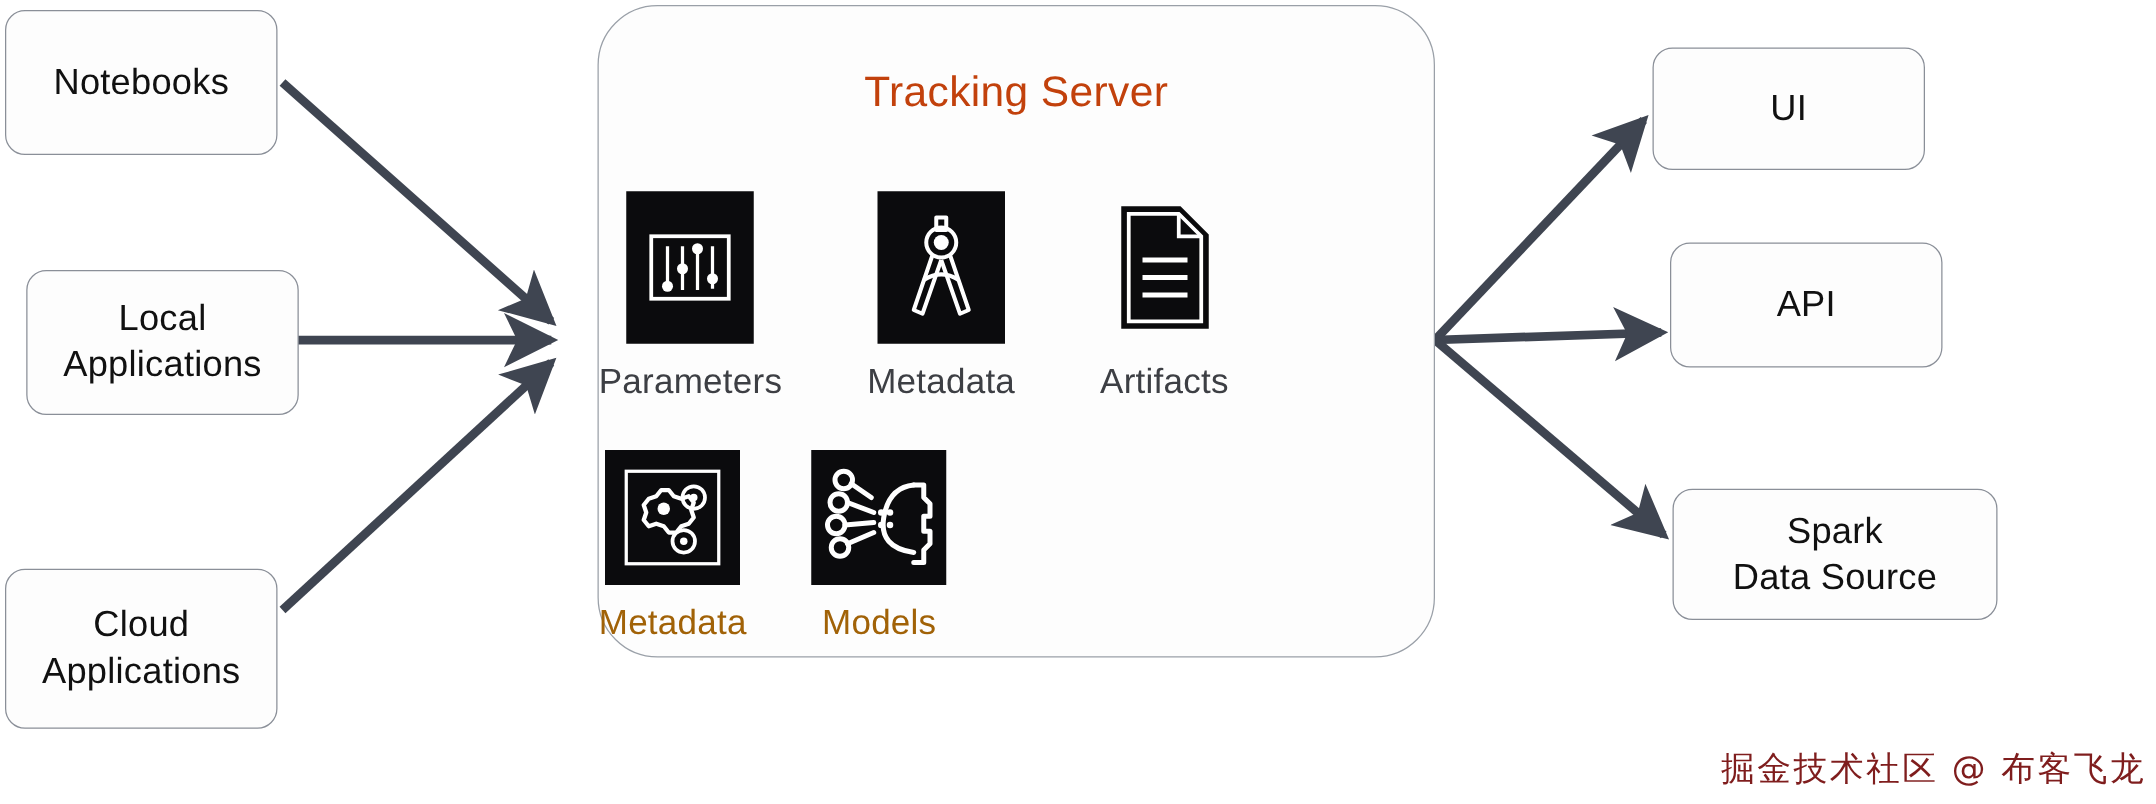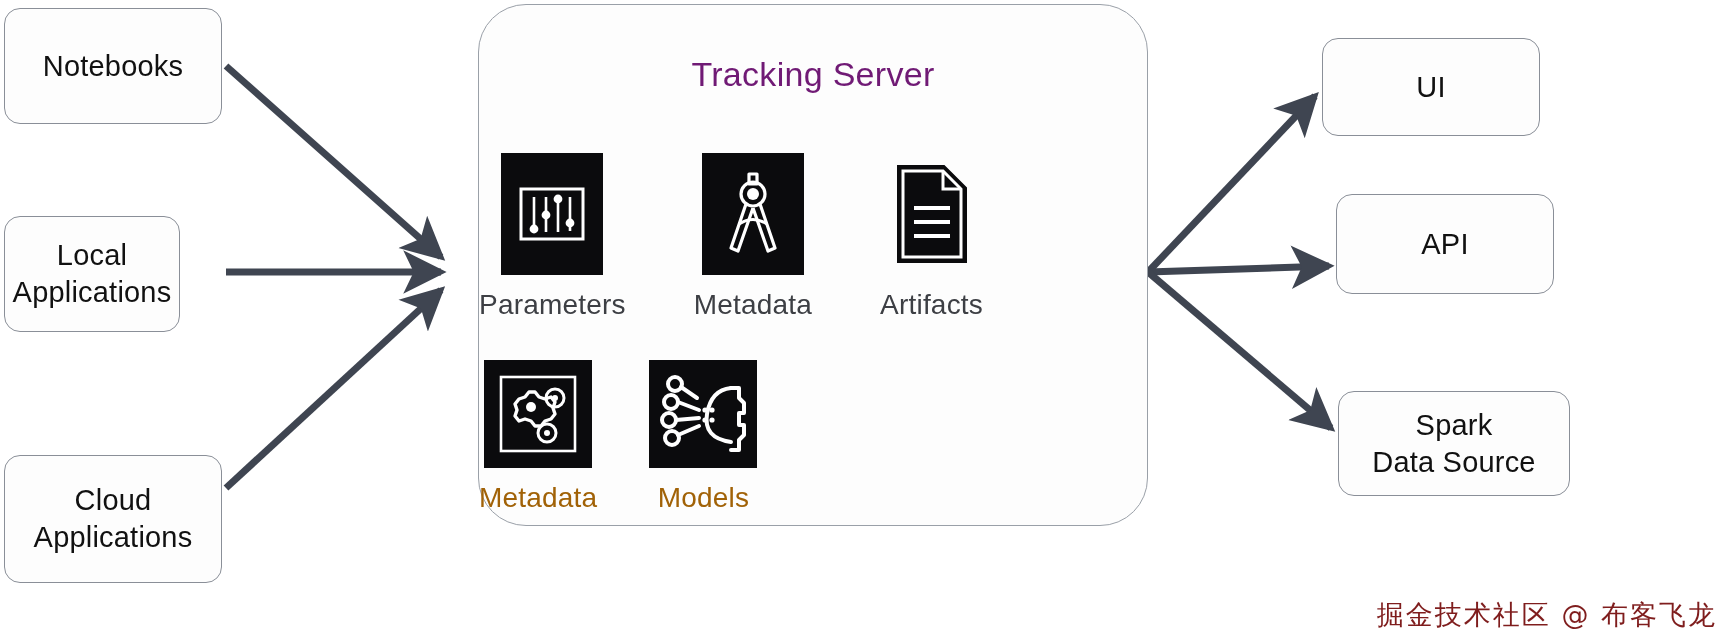--- a/index.html
+++ b/index.html
@@ -29,47 +29,47 @@
     justify-content: center;
     text-align: center;
     color: #111111;
     font-size: 29px;
     line-height: 1.26;
     letter-spacing: 0.2px;
     white-space: pre-line;
   }
   
   #box-notebooks      { left: 4px;  top: 8px;   width: 218px; height: 116px; }
-  #box-local-apps     { left: 4px;  top: 216px; width: 176px; height: 116px; justify-content: center; }
+  #box-local-apps     { left: 21px;  top: 216px; width: 218px; height: 116px; justify-content: center; }
   #box-cloud-apps     { left: 4px;  top: 455px; width: 218px; height: 128px; }
   
   #box-ui             { left: 1322px; top: 38px;  width: 218px; height: 98px; }
   #box-api            { left: 1336px; top: 194px; width: 218px; height: 100px; }
-  #box-spark          { left: 1338px; top: 391px; width: 232px; height: 105px; }
+  #box-spark          { left: 1338px; top: 391px; width: 260px; height: 105px; }
 
   
   #tracking-server {
     position: absolute;
     left: 478px;
     top: 4px;
     width: 670px;
     height: 522px;
     box-sizing: border-box;
     background: #fdfdfd;
     border: 1.8px solid #9aa0a8;
     border-radius: 48px;
   }
   #tracking-title {
     position: absolute;
     left: 0;
     top: 50px;
     width: 100%;
     text-align: center;
     font-size: 34px;
-    color: #701a75;
+    color: #c2410c;
     letter-spacing: 0.3px;
   }
 
   
   .icon-row {
     position: absolute;
     display: flex;
     justify-content: flex-start;
   }
   #icon-row-top    { left: 0; top: 148px; width: 100%; gap: 68px; }

